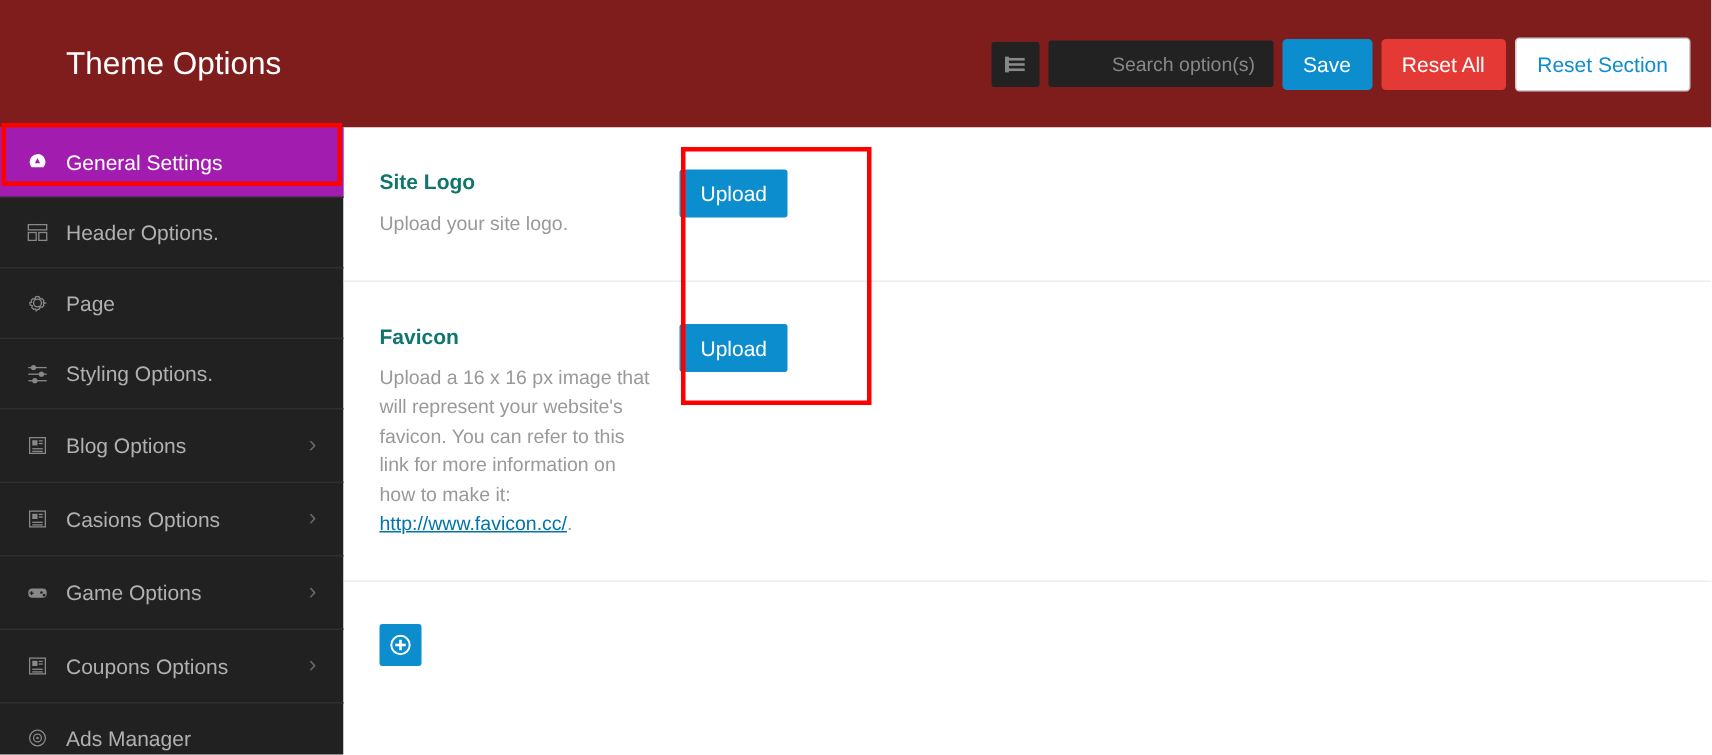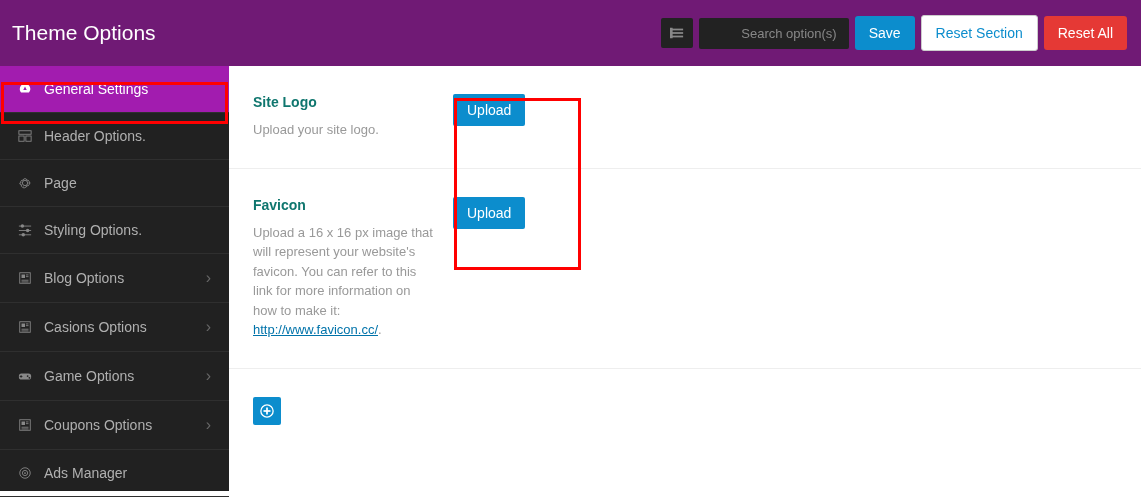--- a/index.html
+++ b/index.html
@@ -1,24 +1,24 @@
 <!DOCTYPE html>
 <html><head>
   <meta charset="utf-8">
   <style>
     * { margin: 0; padding: 0; box-sizing: border-box; font-family: -apple-system, BlinkMacSystemFont, "Segoe UI", Arial, sans-serif; }
     body { background: #fff; width: 1141px; height: 503px; overflow: hidden; }
     
     .header {
-      background: #701a75;
-      height: 66px;
+      background: #7f1d1d;
+      height: 85px;
       display: flex;
       align-items: center;
       justify-content: space-between;
-      padding: 0 14px 0 12px;
+      padding: 0 14px 0 44px;
     }
     .header-title {
       color: #fff;
       font-size: 21px;
       font-weight: 400;
     }
     .header-actions {
       display: flex;
       align-items: center;
       gap: 6px;
@@ -179,22 +179,22 @@
     <div class="toggle-btn">
       <svg viewBox="0 0 16 16">
           <rect x="1" y="3" width="14" height="2"></rect>
           <rect x="1" y="7" width="14" height="2"></rect>
           <rect x="1" y="11" width="14" height="2"></rect>
           <rect x="0" y="2" width="3" height="12"></rect>
         </svg>
     </div>
     <input class="search-input" type="text" placeholder="Search option(s)" style="">
     <button class="btn btn-save">Save</button>
+    <button class="btn btn-reset-all">Reset All</button>
     <button class="btn btn-reset-section">Reset Section</button>
-    <button class="btn btn-reset-all">Reset All</button>
   </div>
 </div>
 
 <div class="main">
   <div class="sidebar" id="sidebar">
       <div class="sidebar-item active">
         <span class="icon">
           <svg viewBox="0 0 16 16">
             <path d="M8 2a6 6 0 00-6 6c0 1.5.6 2.9 1.5 4h9A6 6 0 008 2zm0 3l2 4H6l2-4z"></path>
           </svg>

